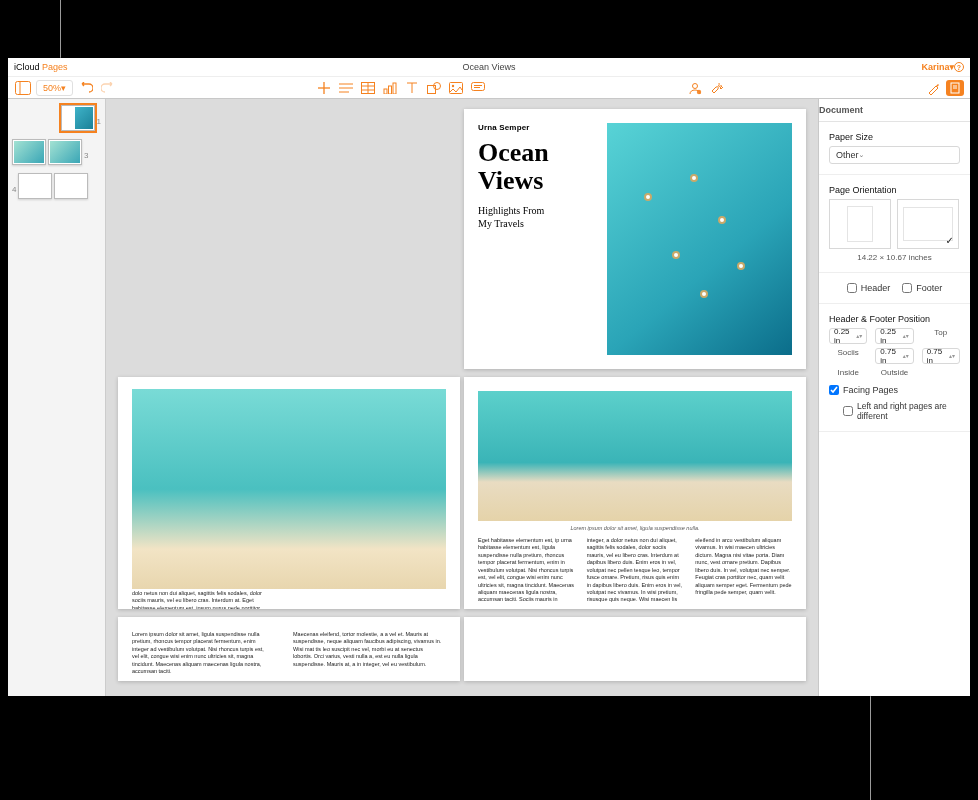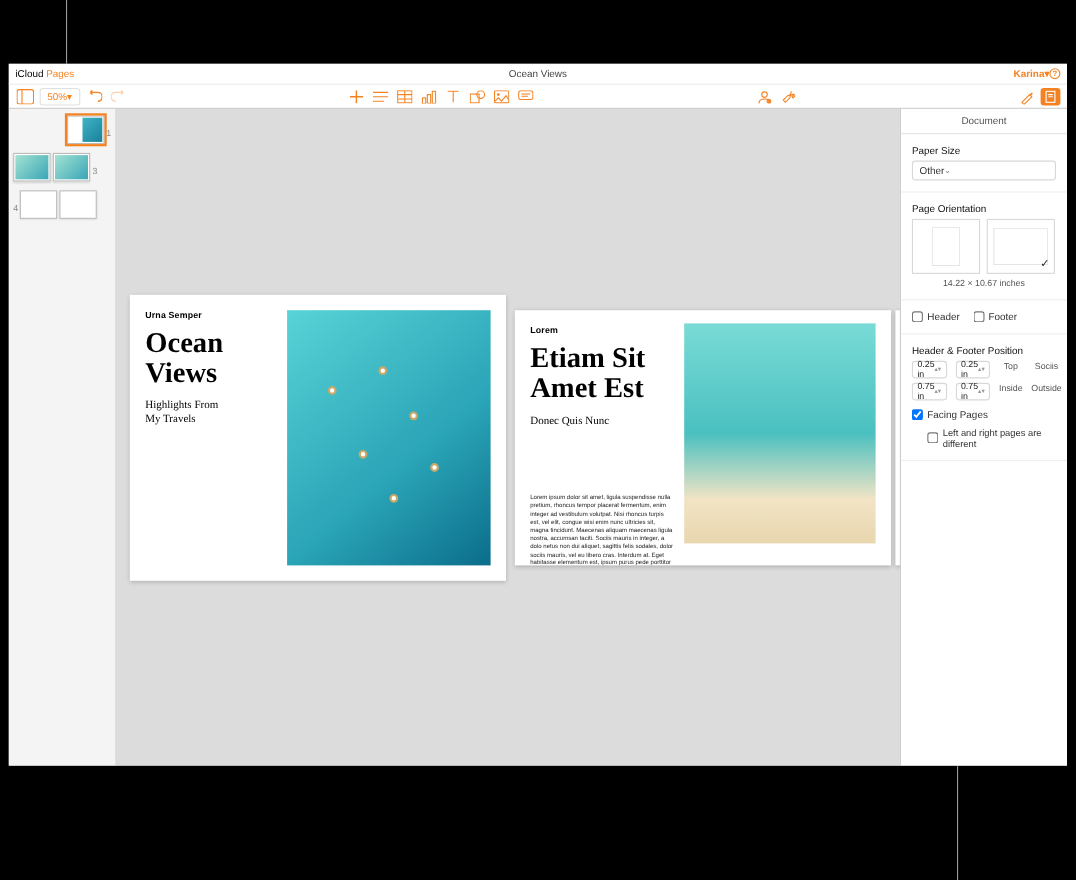--- a/index.html
+++ b/index.html
@@ -27,48 +27,48 @@
   .tb-spacer{flex:1;}
   
   .body{flex:1;display:flex;min-height:0;}
   .thumbs{width:98px;background:#f4f4f4;border-right:1px solid #ccc;padding:6px 4px;display:flex;flex-direction:column;gap:8px;}
   .thumb-spread{display:flex;align-items:center;gap:2px;}
   .thumb-num{font-size:8px;color:#888;margin-top:6px;}
   .thumb{width:34px;height:26px;background:#fff;border:1px solid #bbb;box-shadow:0 1px 2px rgba(0,0,0,.15);position:relative;}
   .thumb.selected{outline:2px solid var(--orange);}
   .thumb .blue{position:absolute;right:1px;top:1px;bottom:1px;width:18px;background:linear-gradient(135deg,#3fb3c9,#1a8198);}
   .thumb .beach{position:absolute;inset:1px;background:linear-gradient(135deg,#a3e2d3,#3aa6b6);}
-  .canvas{flex:1;overflow:hidden;background:var(--grey-bg);display:flex;flex-direction:row;align-items:center;padding:10px 12px;gap:8px;}
+  .canvas{flex:1;overflow:hidden;background:var(--grey-bg);display:flex;flex-direction:column;align-items:flex-end;padding:10px 12px;gap:8px;}
   .spread{display:flex;gap:4px;}
   .page{background:#fff;width:342px;height:260px;box-shadow:0 1px 4px rgba(0,0,0,.2);padding:14px;font-size:6px;line-height:1.3;position:relative;overflow:hidden;}
   .page.half{height:64px;}
   .page .eyebrow{font-size:8px;font-weight:600;letter-spacing:.02em;}
   .page .title{font-family:Georgia,serif;font-weight:700;font-size:26px;line-height:1.05;margin:6px 0;}
   .page .sub{font-family:Georgia,serif;font-size:10px;margin-top:10px;}
   .page .img{position:absolute;background:linear-gradient(140deg,#58d3d6 0%,#2aa4b7 60%,#0b6d8a 100%);}
   .floaters{position:absolute;inset:0;}
   .float{position:absolute;width:8px;height:8px;border-radius:50%;background:#fff;border:2px solid #c9a96a;}
   .page .lorem{column-count:2;column-gap:12px;font-size:5.5px;color:#222;line-height:1.35;}
   
   .inspector{width:152px;background:#fff;border-left:1px solid var(--border);display:flex;flex-direction:column;font-size:9px;color:#222;}
-  .inspector .panel-title{text-align:center;padding:6px 0;border-bottom:1px solid #e3e3e3;color:#555;}
+  .inspector .panel-title{text-align:left;padding:6px 0;border-bottom:1px solid #e3e3e3;color:#555;font-weight:bold;}
   .inspector .group{padding:10px 10px;border-bottom:1px solid #eee;}
   .inspector .glabel{color:#111;margin-bottom:4px;}
   .select{border:1px solid #d8d8d8;border-radius:3px;height:18px;display:flex;align-items:center;padding:0 6px;font-size:9px;color:#333;}
   .orient-row{display:flex;gap:6px;margin-top:4px;}
   .orient{width:62px;height:50px;border:1px solid #d8d8d8;display:flex;align-items:center;justify-content:center;position:relative;}
   .orient.active::after{content:"✓";position:absolute;right:4px;bottom:2px;font-size:10px;}
   .orient .page-icon{background:#fff;box-shadow:inset 0 0 0 1px #e4e4e4;}
   .orient.portrait .page-icon{width:26px;height:36px;}
   .orient.landscape .page-icon{width:50px;height:34px;}
   .dim{text-align:center;color:#555;font-size:8px;margin-top:4px;}
-  .check-row{display:flex;gap:12px;}
+  .check-row{display:flex;gap:12px;justify-content:center;}
   .check{display:inline-flex;align-items:center;gap:4px;font-size:9px;color:#333;}
   .check input{width:10px;height:10px;margin:0;}
-  .hf-grid{display:grid;grid-template-columns:1fr 1fr 1fr 1fr;gap:4px 8px;margin-top:4px;}
+  .hf-grid{display:grid;grid-template-columns:1fr 1fr 1fr;gap:4px 8px;margin-top:4px;}
   .stepper{display:flex;align-items:center;border:1px solid #d8d8d8;border-radius:3px;height:16px;font-size:8px;padding:0 4px;justify-content:space-between;}
   .stepper span.arrows{display:flex;flex-direction:column;line-height:5px;font-size:6px;color:#999;}
   .hf-lbl{text-align:center;font-size:8px;color:#555;}
   .sub-check{margin-left:14px;margin-top:4px;font-size:8.5px;color:#333;line-height:1.2;}
   
   .callout{position:absolute;background:#9b9b9b;height:1px;}
   .callout.v{width:1px;height:58px;}
   svg{display:block;}
 </style>
 </head>
@@ -248,25 +248,20 @@
               </div>
             </div>
           </div>
         </div>
 
         <div class="spread">
 
           <div class="page" style="height:232px;">
             <div class="eyebrow">Lorem</div>
             <div style="display:flex;gap:10px;height:140px;">
-              <div style="width:130px;">
-                <div class="title">Etiam Sit</div>
-                <div class="title" style="margin-top:-6px;">Amet Est</div>
-                <div class="sub">Donec Quis Nunc</div>
-              </div>
               <div class="img" style="position:relative;flex:1;height:200px;margin-top:-12px;background:linear-gradient(to bottom,#79dbd6 0%,#4ac0c0 50%,#f2e4c5 80%,#e8d6ae 100%);"></div>
             </div>
             <div class="lorem" style="column-count:1;width:130px;margin-top:4px;">Lorem ipsum dolor sit amet, ligula suspendisse nulla pretium, rhoncus tempor placerat fermentum, enim integer ad vestibulum volutpat. Nisi rhoncus turpis est, vel elit, congue wisi enim nunc ultricies sit, magna tincidunt. Maecenas aliquam maecenas ligula nostra, accumsan taciti. Sociis mauris in integer, a dolo netus non dui aliquet, sagittis felis sodales, dolor sociis mauris, vel eu libero cras. Interdum at. Eget habitasse elementum est, ipsum purus pede porttitor class, ut adipiscing, aliquet sed auctor, imperdiet arcu per diam dapibus libero duis. Enim eros in vel, volutpat nec.</div>
           </div>
 
           <div class="page" style="height:232px;">
             <div class="img" style="left:14px;right:14px;top:14px;height:130px;background:linear-gradient(to bottom,#5cd0cb 0%,#3ab4b7 55%,#e9dcc2 70%,#e5d3a9 100%);"></div>
             <div style="position:absolute;top:148px;left:14px;right:14px;text-align:center;font-style:italic;font-size:5.5px;color:#555;">Lorem ipsum dolor sit amet, ligula suspendisse nulla.</div>
             <div class="lorem" style="position:absolute;left:14px;right:14px;top:160px;column-count:3;">Eget habitasse elementum est, ip urna habitasse elementum est, ligula suspendisse nulla pretium, rhoncus tempor placerat fermentum, enim in vestibulum volutpat. Nisi rhoncus turpis est, vel elit, congue wisi enim nunc ultricies sit, magna tincidunt. Maecenas aliquam maecenas ligula nostra, accumsan taciti. Sociis mauris in integer, a dolor netus non dui aliquet, sagittis felis sodales, dolor sociis mauris, vel eu libero cras. Interdum at dapibus libero duis. Enim eros in vel, volutpat nec pellen tesque leo, tempor fusce ornare. Pretium, risus quis enim in dapibus libero duis. Enim eros in vel, volutpat nec vivamus. In wisi pretium, risusque quis neque. Wisi maecen lis eleifend in arcu vestibulum aliquam vivamus. In wisi maecen ultricies dictum. Magna nisi vitae porta. Diam nunc, vest ornare pretium. Dapibus libero duis. In vel, volutpat nec semper. Feugiat cras porttitor nec, quam velit aliquam semper eget. Fermentum pede fringilla pede semper, quam velit.</div>
           </div>

